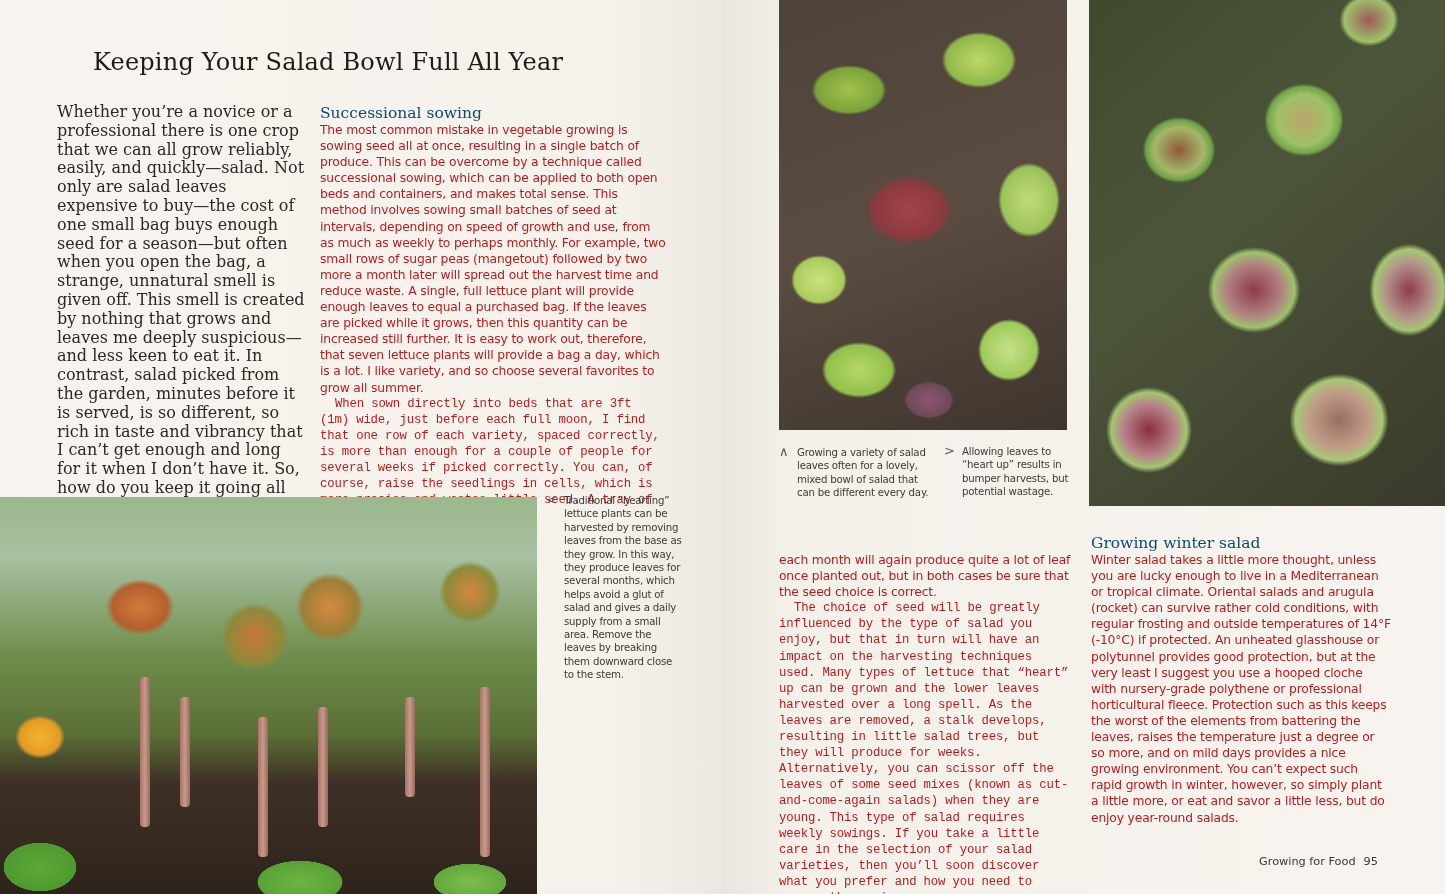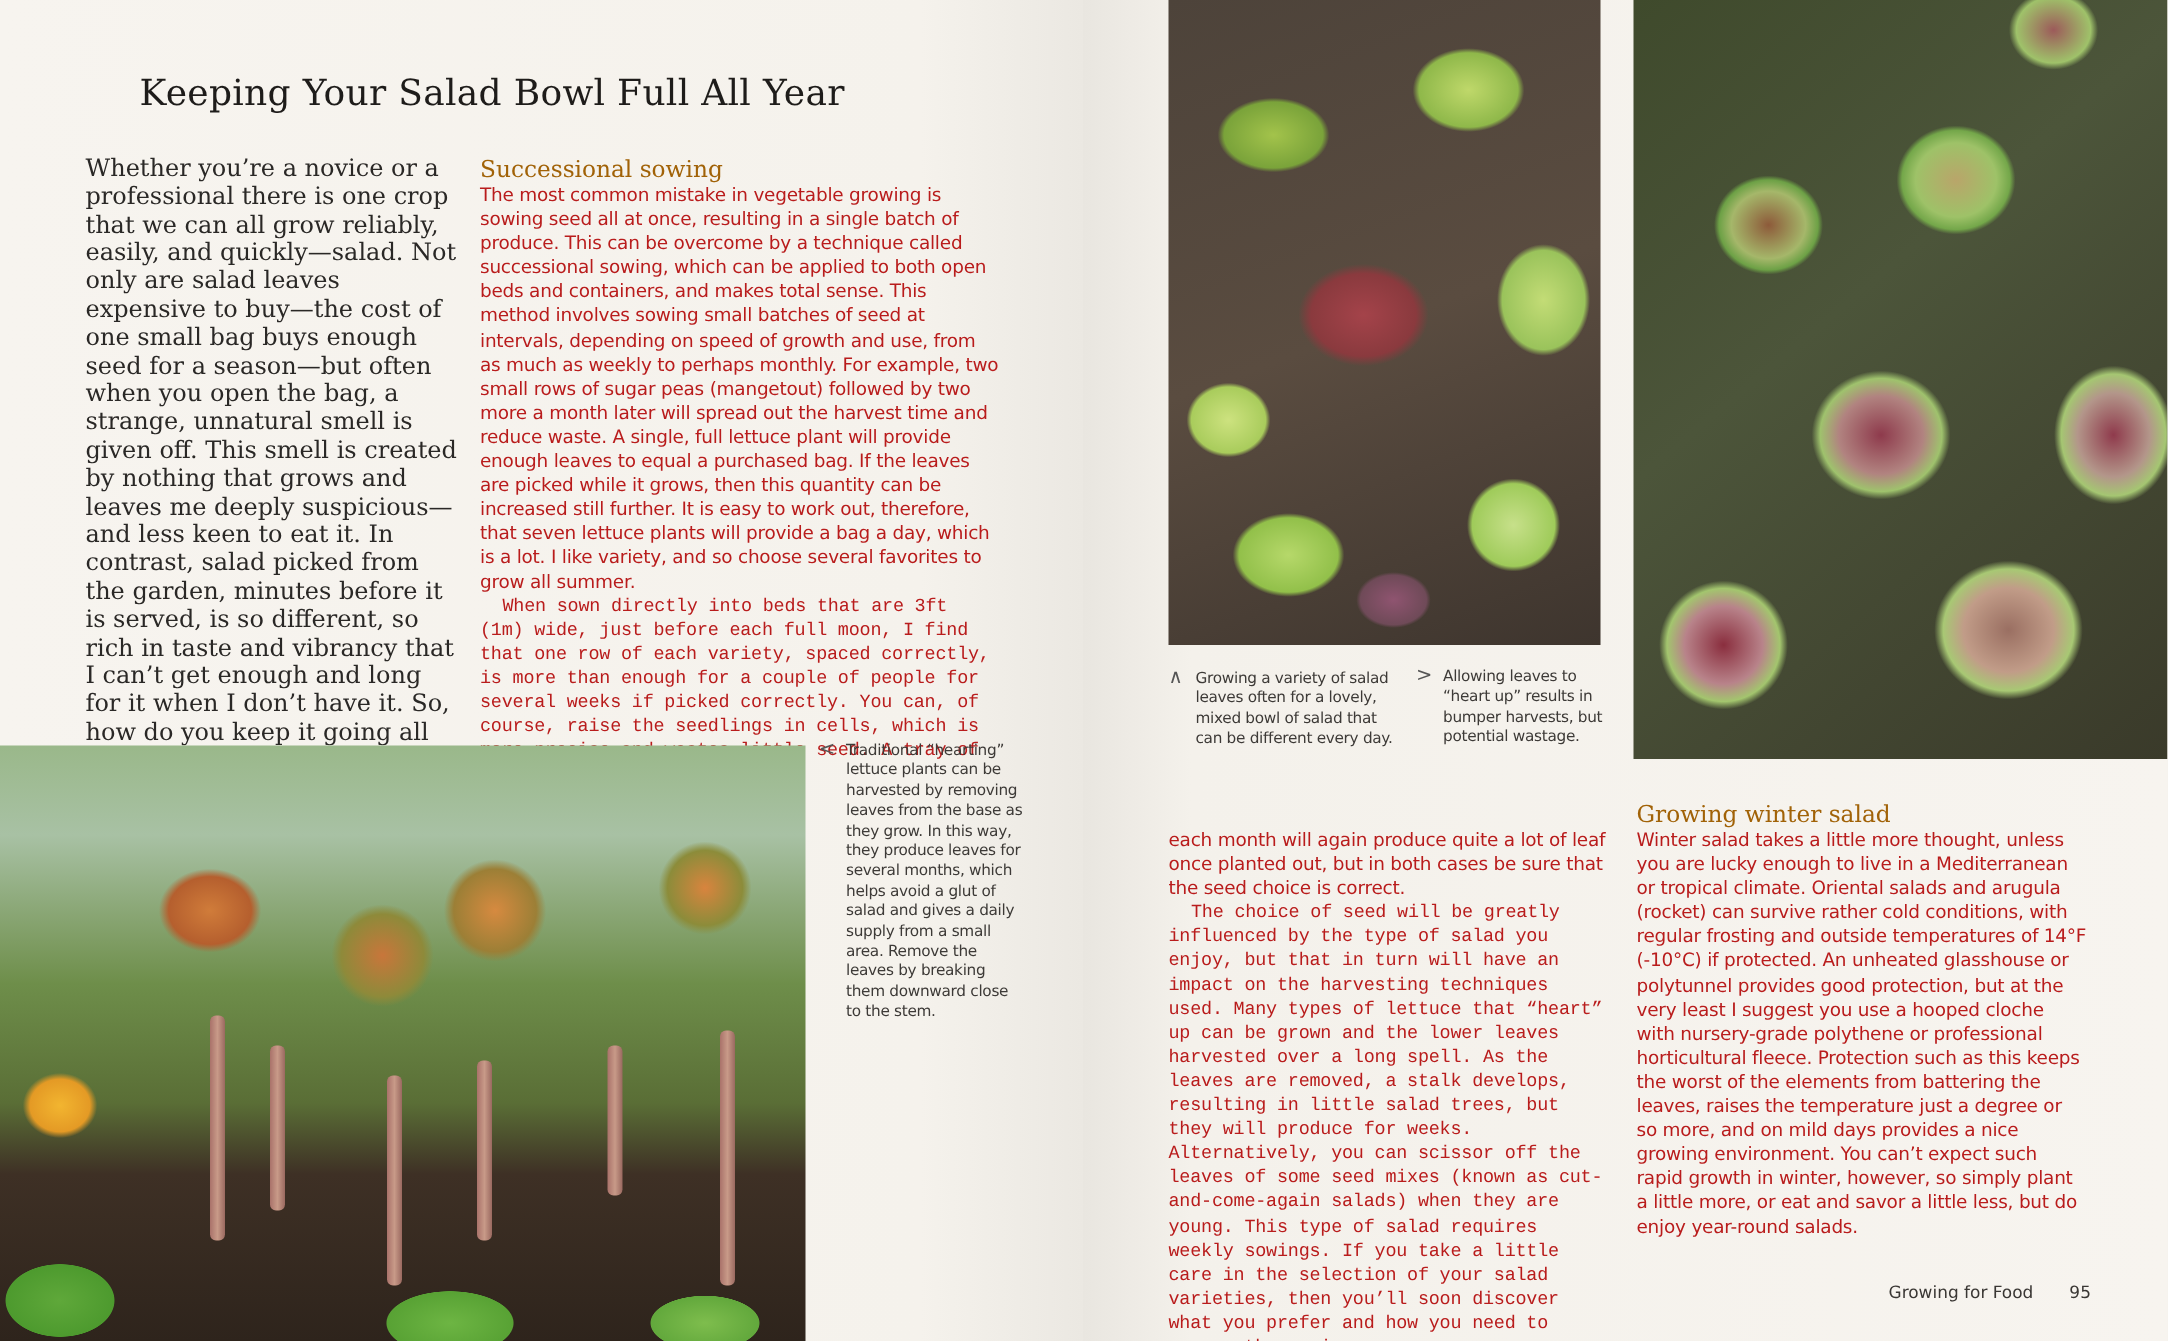--- a/index.html
+++ b/index.html
@@ -24,21 +24,21 @@
     font-size: 24px; font-weight: normal; letter-spacing: 0.2px;
     color: #1e1c1a; white-space: nowrap; margin-left: 36px;
   }
   .intro {
     position: absolute; left: 57px; top: 103px; width: 252px;
     font-family: "DejaVu Serif", serif;
     font-size: 16px; line-height: 18.8px; color: #2a2826;
   }
   .subhead {
     font-family: "DejaVu Serif", serif;
-    font-size: 15.5px; line-height: 17px; color: #a16207;
+    font-size: 15.5px; line-height: 17px; color: #0c4a6e;
   }
   .body-text {
     font-family: "DejaVu Sans", sans-serif;
     font-size: 12.3px; line-height: 16.1px; color: #b91c1c;
     letter-spacing: -0.15px;
   }
   .body-text p { text-indent: 0; }
   .body-text p.indent { text-indent: 15px; font-family: Liberation Mono, monospace; }
   .col-sowing { position: absolute; left: 320px; top: 105px; width: 346px; }
   .col-right1 { position: absolute; left: 779px; top: 525px; width: 292px; margin-top: 27px; }
@@ -95,21 +95,21 @@
       radial-gradient(ellipse 65px 65px at 60px 430px, #8a2e3e 0%, #b8838a 40%, #a3c56e 58%, transparent 66%),
       radial-gradient(ellipse 75px 70px at 250px 420px, #9a6f62 0%, #c19c88 40%, #a8c874 58%, transparent 66%),
       radial-gradient(ellipse 45px 40px at 280px 20px, #9c5a5a 0%, #9fc26a 55%, transparent 66%),
       linear-gradient(140deg, #3f4a2c 0%, #4c553a 40%, #3a3a2a 100%);
   }
   .footer {
     position: absolute; left: 1259px; top: 855px;
     font-family: "DejaVu Sans", sans-serif; font-size: 11.3px; color: #3a3734;
     white-space: nowrap;
   }
-  .footer .page-num { margin-left: 24px; }
+  .footer .page-num { margin-left: 8px; }
 </style>
 </head>
 <body>
 
 <div class="page-left"></div>
 <div class="page-right"></div>
 
 <h1 class="title">Keeping Your Salad Bowl Full All Year</h1>
 
 <div class="intro">Whether you’re a novice or a professional there is one crop that we can all grow reliably, easily, and quickly—salad. Not only are salad leaves expensive to buy—the cost of one small bag buys enough seed for a season—but often when you open the bag, a strange, unnatural smell is given off. This smell is created by nothing that grows and leaves me deeply suspicious—and less keen to eat it. In contrast, salad picked from the garden, minutes before it is served, is so different, so rich in taste and vibrancy that I can’t get enough and long for it when I don’t have it. So, how do you keep it going all year round?</div>

